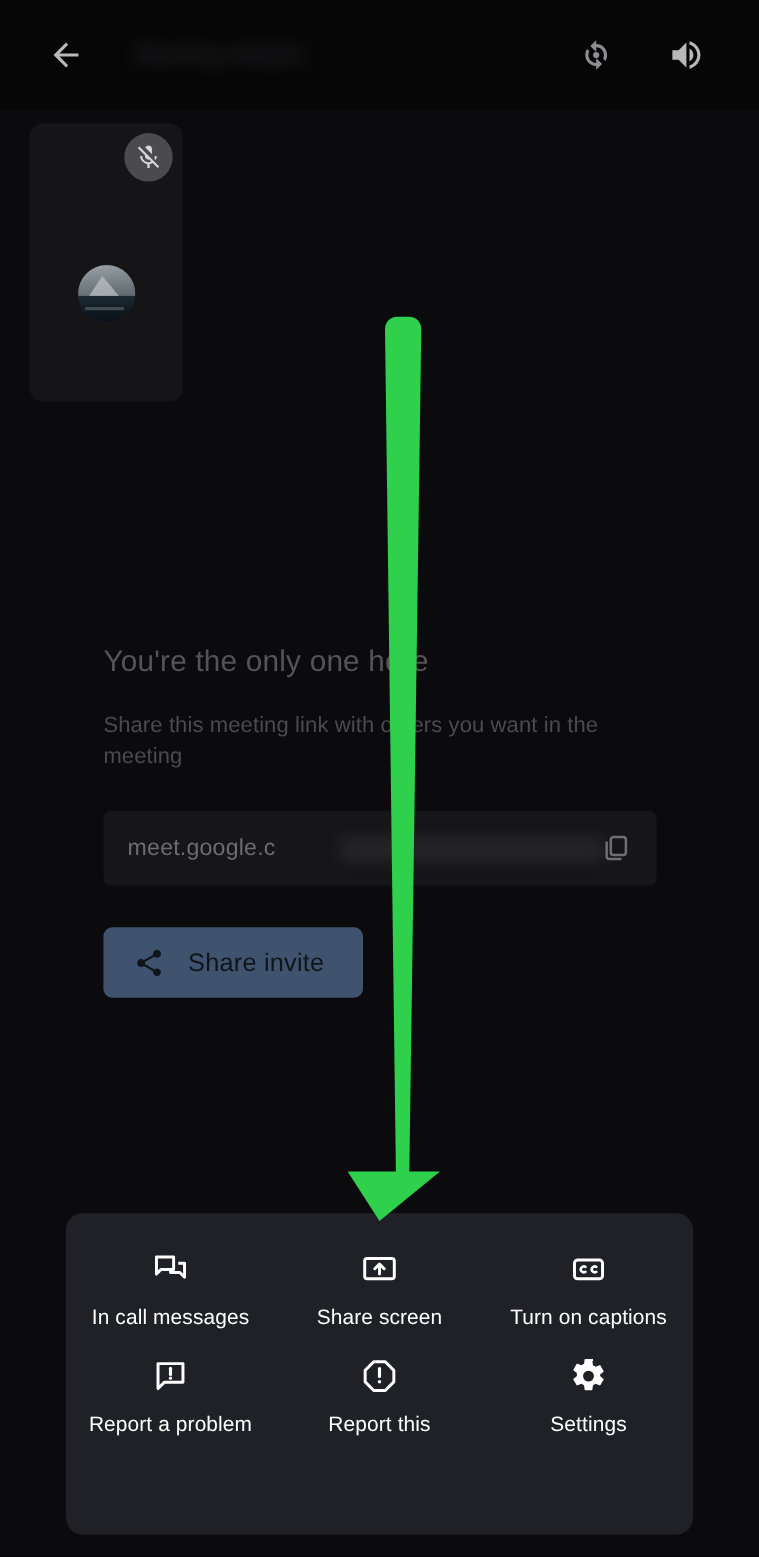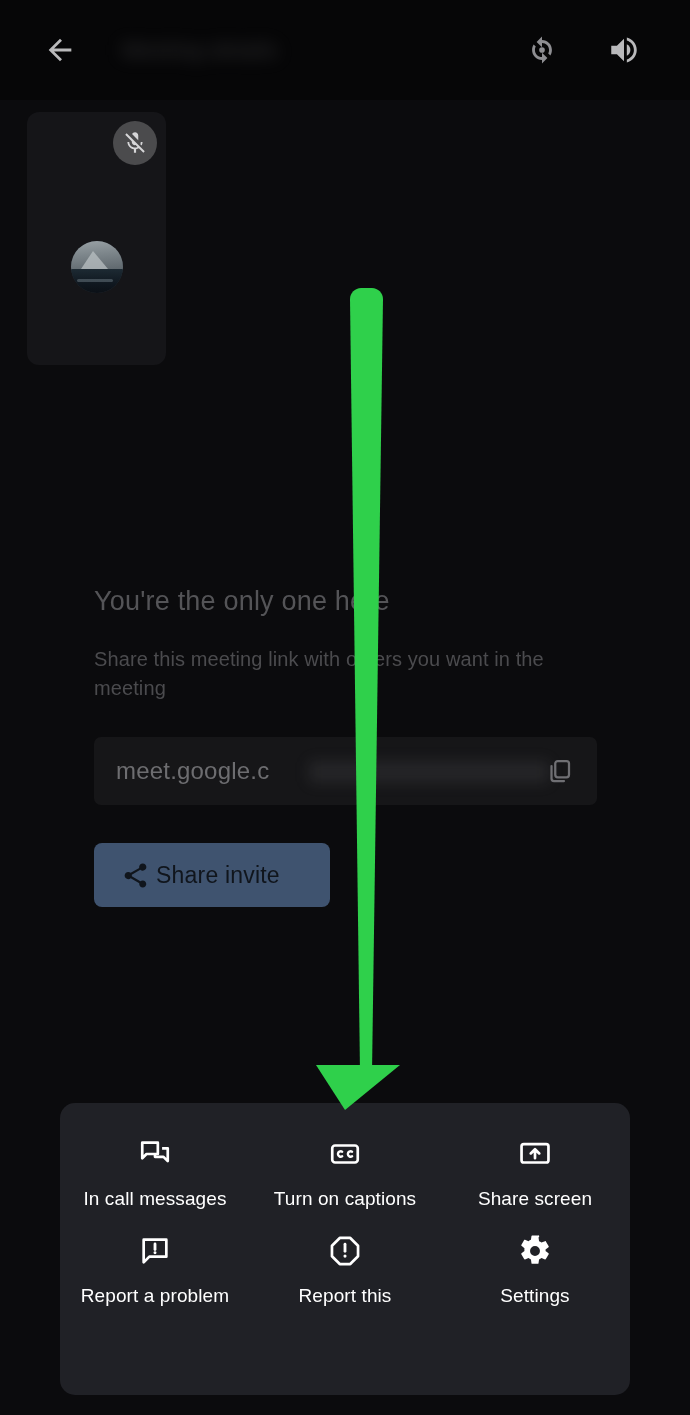--- a/index.html
+++ b/index.html
@@ -135,21 +135,21 @@
     left: 94px; top: 737px;
     width: 503px; height: 68px;
     background: #161618;
     border-radius: 7px;
   }
   #meeting-link-text {
     position: absolute;
     left: 22px; top: 0;
     height: 68px;
     display: flex; align-items: center;
-    font-size: 24px;
+    font-size: 21px;
     color: #6d6d70;
     letter-spacing: .2px;
   }
   #meeting-link-redaction {
     position: absolute;
     left: 215px; top: 24px;
     width: 240px; height: 22px;
     border-radius: 4px;
     background: rgba(120,120,125,0.16);
     filter: blur(7px);
@@ -162,21 +162,21 @@
   }
   #share-invite-btn {
     position: absolute;
     left: 94px; top: 843px;
     width: 236px; height: 64px;
     background: #3f536f;
     border: none;
     border-radius: 8px;
     display: flex;
     align-items: center;
-    gap: 6px;
+    gap: 21px;
     padding: 0 0 0 27px;
     cursor: pointer;
   }
   #share-invite-label {
     font-family: "Liberation Sans", sans-serif;
     font-size: 23px;
     color: #10151c;
     letter-spacing: .2px;
   }
 
@@ -298,36 +298,36 @@
             <path d="M3 4h11v8H6l-3 3V4z" fill="none" stroke="#ffffff" stroke-width="1.9" stroke-linejoin="round"></path>
             <path d="M17 8h4v9l-3-3h-6v-2" fill="none" stroke="#ffffff" stroke-width="1.9" stroke-linejoin="round"></path>
           </svg>
         </div>
         <div class="sheet-label">In call messages</div>
       </div>
 
       <div class="sheet-item">
         <div class="sheet-icon">
           <svg width="34" height="34" viewBox="0 0 24 24">
+            <rect x="2.5" y="5" width="19" height="13" rx="1.6" fill="none" stroke="#ffffff" stroke-width="1.9"></rect>
+            <path d="M12 15V9.2M12 8.6l-3 3M12 8.6l3 3" fill="none" stroke="#ffffff" stroke-width="1.9" stroke-linecap="round" stroke-linejoin="round"></path>
+          </svg>
+        </div>
+        <div class="sheet-label">Share screen</div>
+      </div>
+
+      <div class="sheet-item">
+        <div class="sheet-icon">
+          <svg width="34" height="34" viewBox="0 0 24 24">
             <rect x="3" y="6" width="18" height="12" rx="2" fill="none" stroke="#ffffff" stroke-width="1.9"></rect>
             <path d="M10 10.4a2 2 0 0 0-3 1.6 2 2 0 0 0 3 1.6" fill="none" stroke="#ffffff" stroke-width="1.7" stroke-linecap="round"></path>
             <path d="M17 10.4a2 2 0 0 0-3 1.6 2 2 0 0 0 3 1.6" fill="none" stroke="#ffffff" stroke-width="1.7" stroke-linecap="round"></path>
           </svg>
         </div>
         <div class="sheet-label">Turn on captions</div>
-      </div>
-
-      <div class="sheet-item">
-        <div class="sheet-icon">
-          <svg width="34" height="34" viewBox="0 0 24 24">
-            <rect x="2.5" y="5" width="19" height="13" rx="1.6" fill="none" stroke="#ffffff" stroke-width="1.9"></rect>
-            <path d="M12 15V9.2M12 8.6l-3 3M12 8.6l3 3" fill="none" stroke="#ffffff" stroke-width="1.9" stroke-linecap="round" stroke-linejoin="round"></path>
-          </svg>
-        </div>
-        <div class="sheet-label">Share screen</div>
       </div>
     </div>
 
     <div class="sheet-row row2">
 
       <div class="sheet-item">
         <div class="sheet-icon">
           <svg width="34" height="34" viewBox="0 0 24 24">
             <path d="M4 4h16v12H8l-4 4V4z" fill="none" stroke="#ffffff" stroke-width="1.9" stroke-linejoin="round"></path>
             <path d="M12 7v4" stroke="#ffffff" stroke-width="2" stroke-linecap="round"></path>

